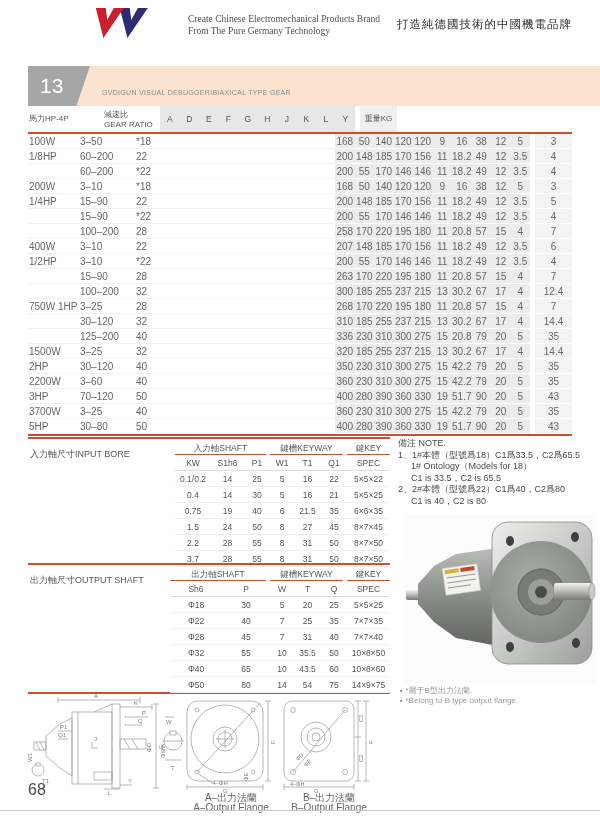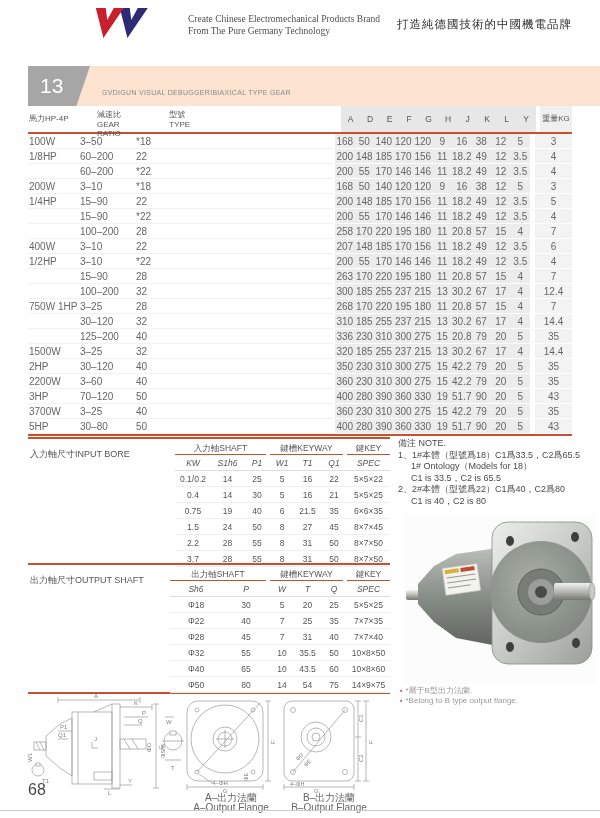--- a/index.html
+++ b/index.html
@@ -40,21 +40,21 @@
   .stable.in{top:437px;height:126px;}
   .stable.out{top:563px;height:127px;border-bottom:2px solid #c8502f;}
   .scaption{position:absolute;left:2px;top:9px;font-size:9px;color:#555;}
   .sgrid{position:absolute;top:3px;}
   .in .sgrid{left:147px;width:215px;}
   .out .sgrid{left:142px;width:220px;}
   .sgrow{display:flex;height:13px;}
   .sgcell{font-size:8.5px;color:#555;text-align:center;line-height:12px;border-bottom:1px solid #c8502f;box-sizing:border-box;}
   .srow{display:flex;height:16px;}
   .scell{font-size:8.5px;color:#555;text-align:center;line-height:16px;box-sizing:border-box;}
-  .srow.shead .scell{border-bottom:1px solid #ddd;font-style:italic;}
+  .srow.shead .scell{border-bottom:1px solid #ddd;}
   .srow:not(.shead) .scell{border-bottom:1px solid #efefef;}
   
   .notes{position:absolute;left:398px;top:438px;width:200px;font-size:9px;line-height:11.5px;color:#4a4a4a;}
   .notes .ind{padding-left:13px;}
   
   .footnotes{position:absolute;left:400px;top:686px;font-size:8px;line-height:10px;color:#999;}
   .footnotes .b{color:#b04545;margin-right:3px;font-size:7px;}
   
   .photo{position:absolute;left:404px;top:514px;}
   .draw-side{position:absolute;left:28px;top:692px;}
@@ -91,24 +91,20 @@
     </div>
     <div class="band-title-en">GVDIGUN VISUAL DEBUGGERIBIAXICAL TYPE GEAR</div>
   </div>
 
   <div class="mtable">
     <div class="mth">
       <div class="c-hp th" style="line-height:26px;">馬力HP-4P</div>
       <div class="c-ratio th th2">
         <div>減速比</div>
         <div>GEAR RATIO</div>
-      </div>
-      <div class="c-type th th2">
-        <div>型號</div>
-        <div>TYPE</div>
       </div>
       <div class="c-dims-wrap">
           <div class="c-dim">A</div>
           <div class="c-dim">D</div>
           <div class="c-dim">E</div>
           <div class="c-dim">F</div>
           <div class="c-dim">G</div>
           <div class="c-dim">H</div>
           <div class="c-dim">J</div>
           <div class="c-dim">K</div>

